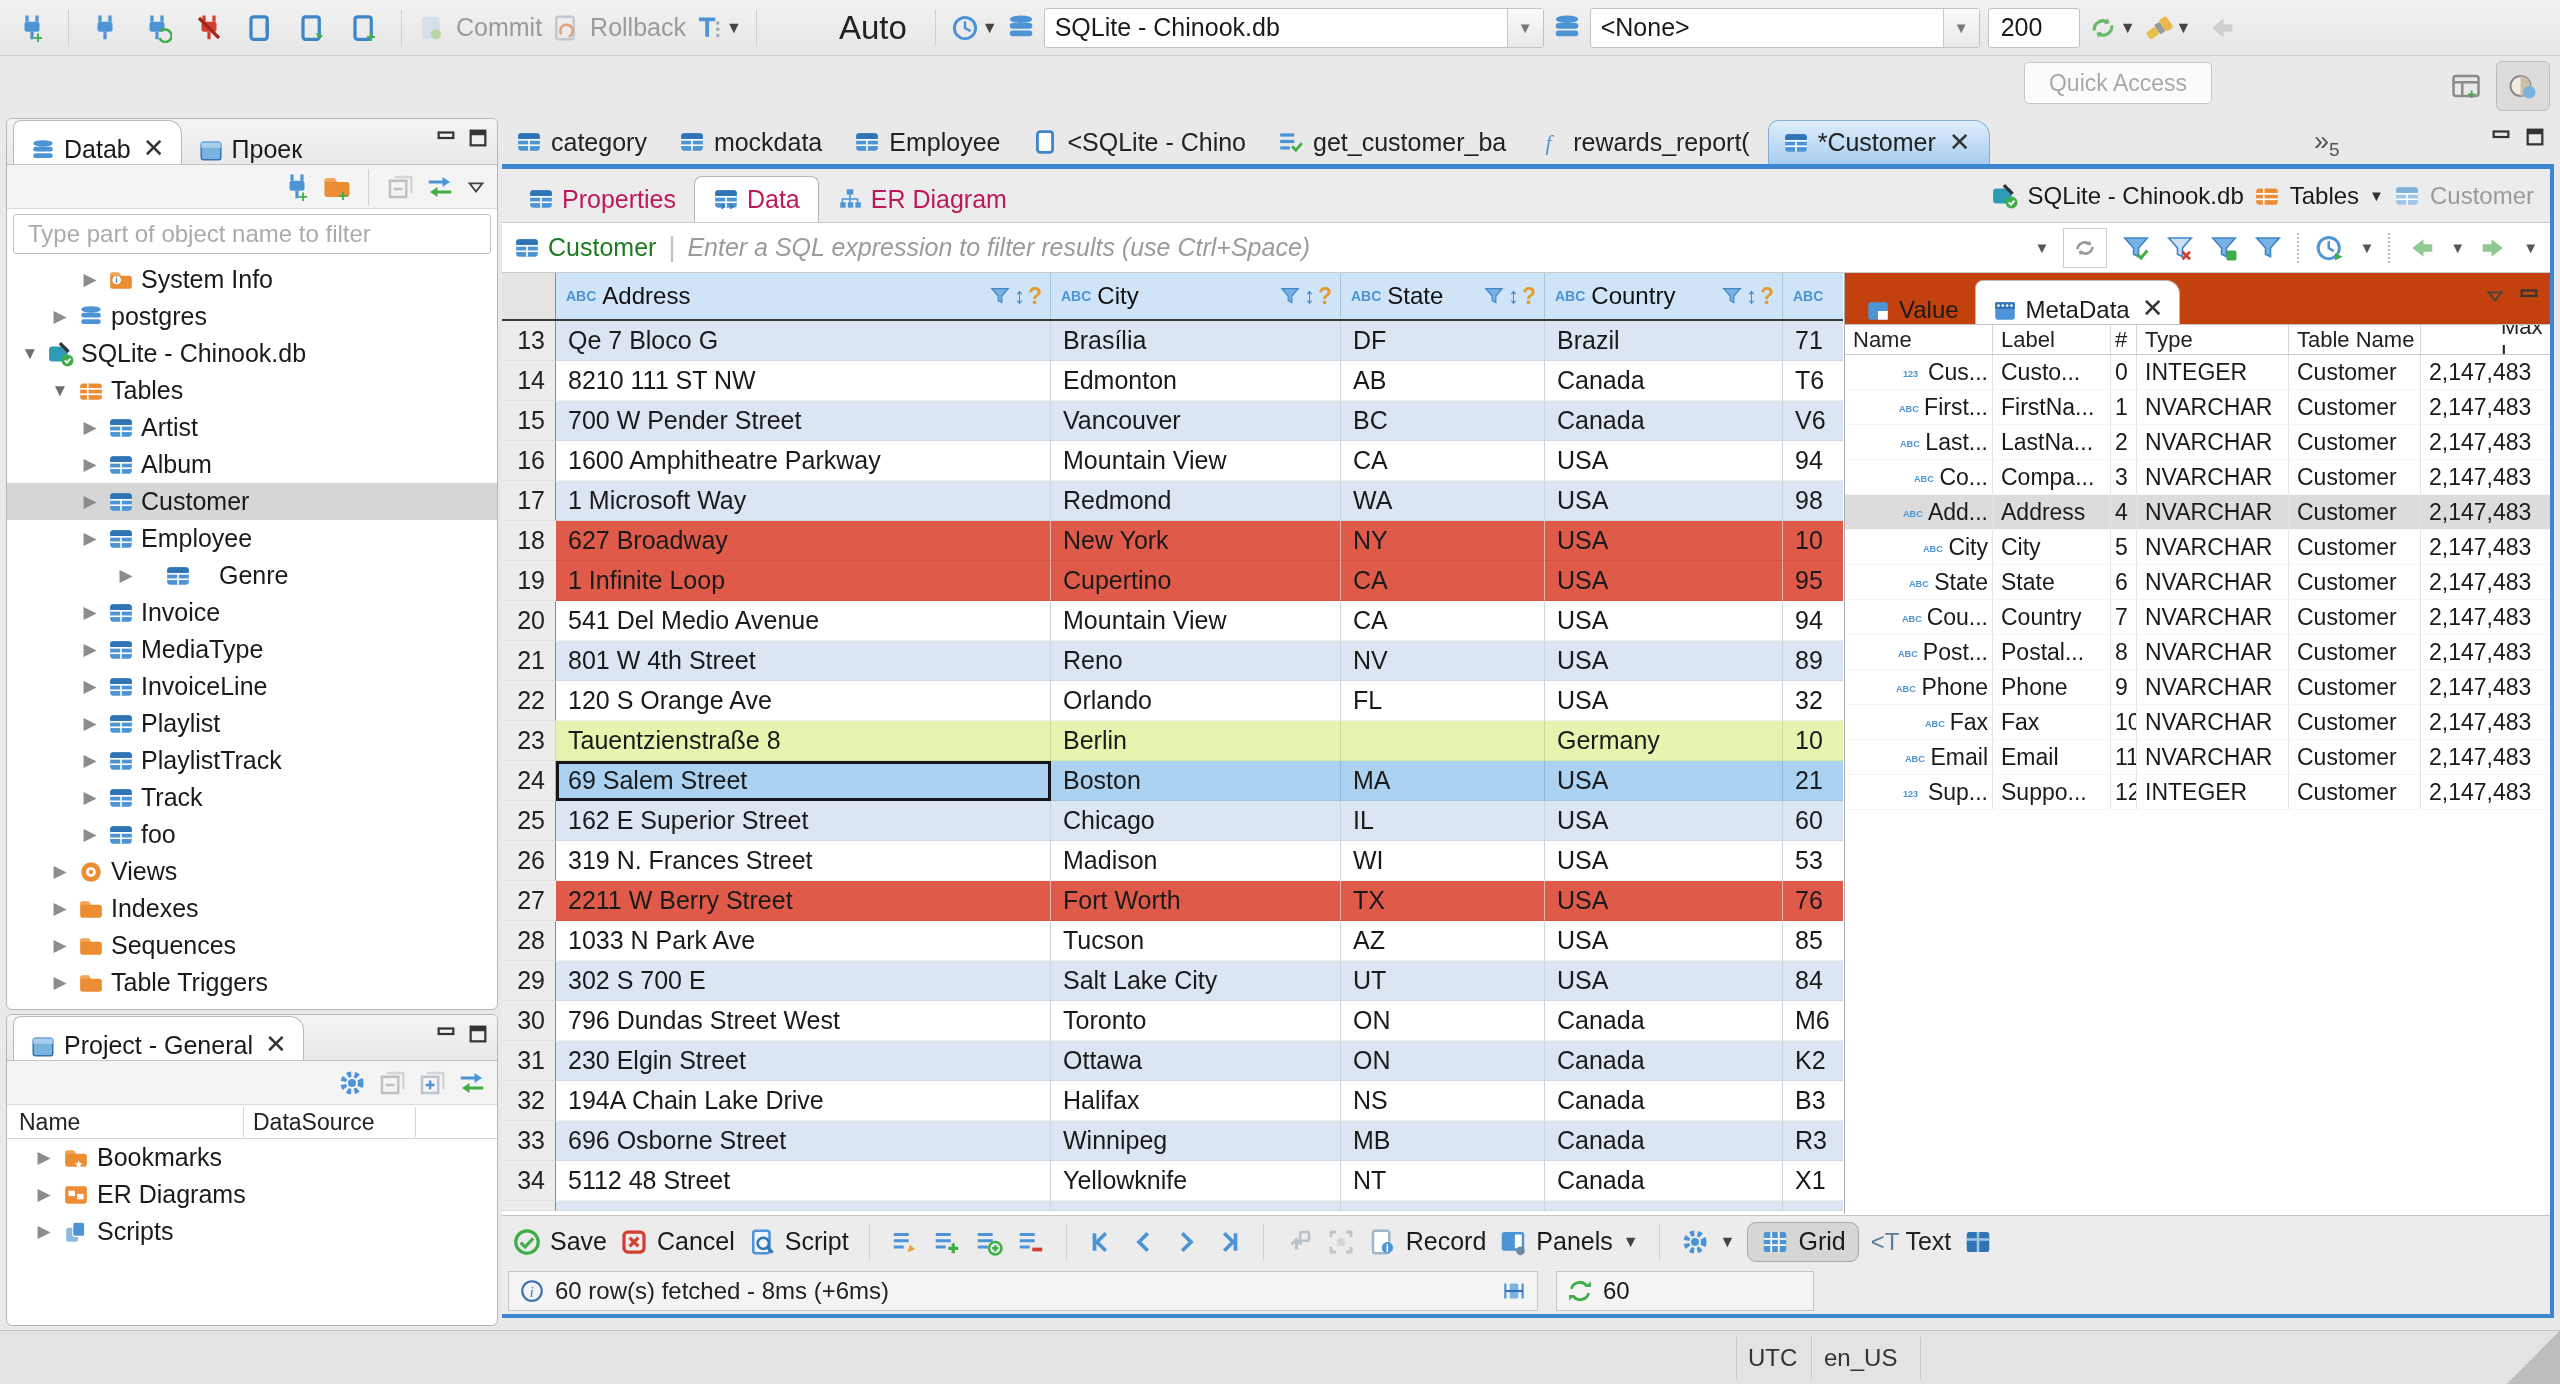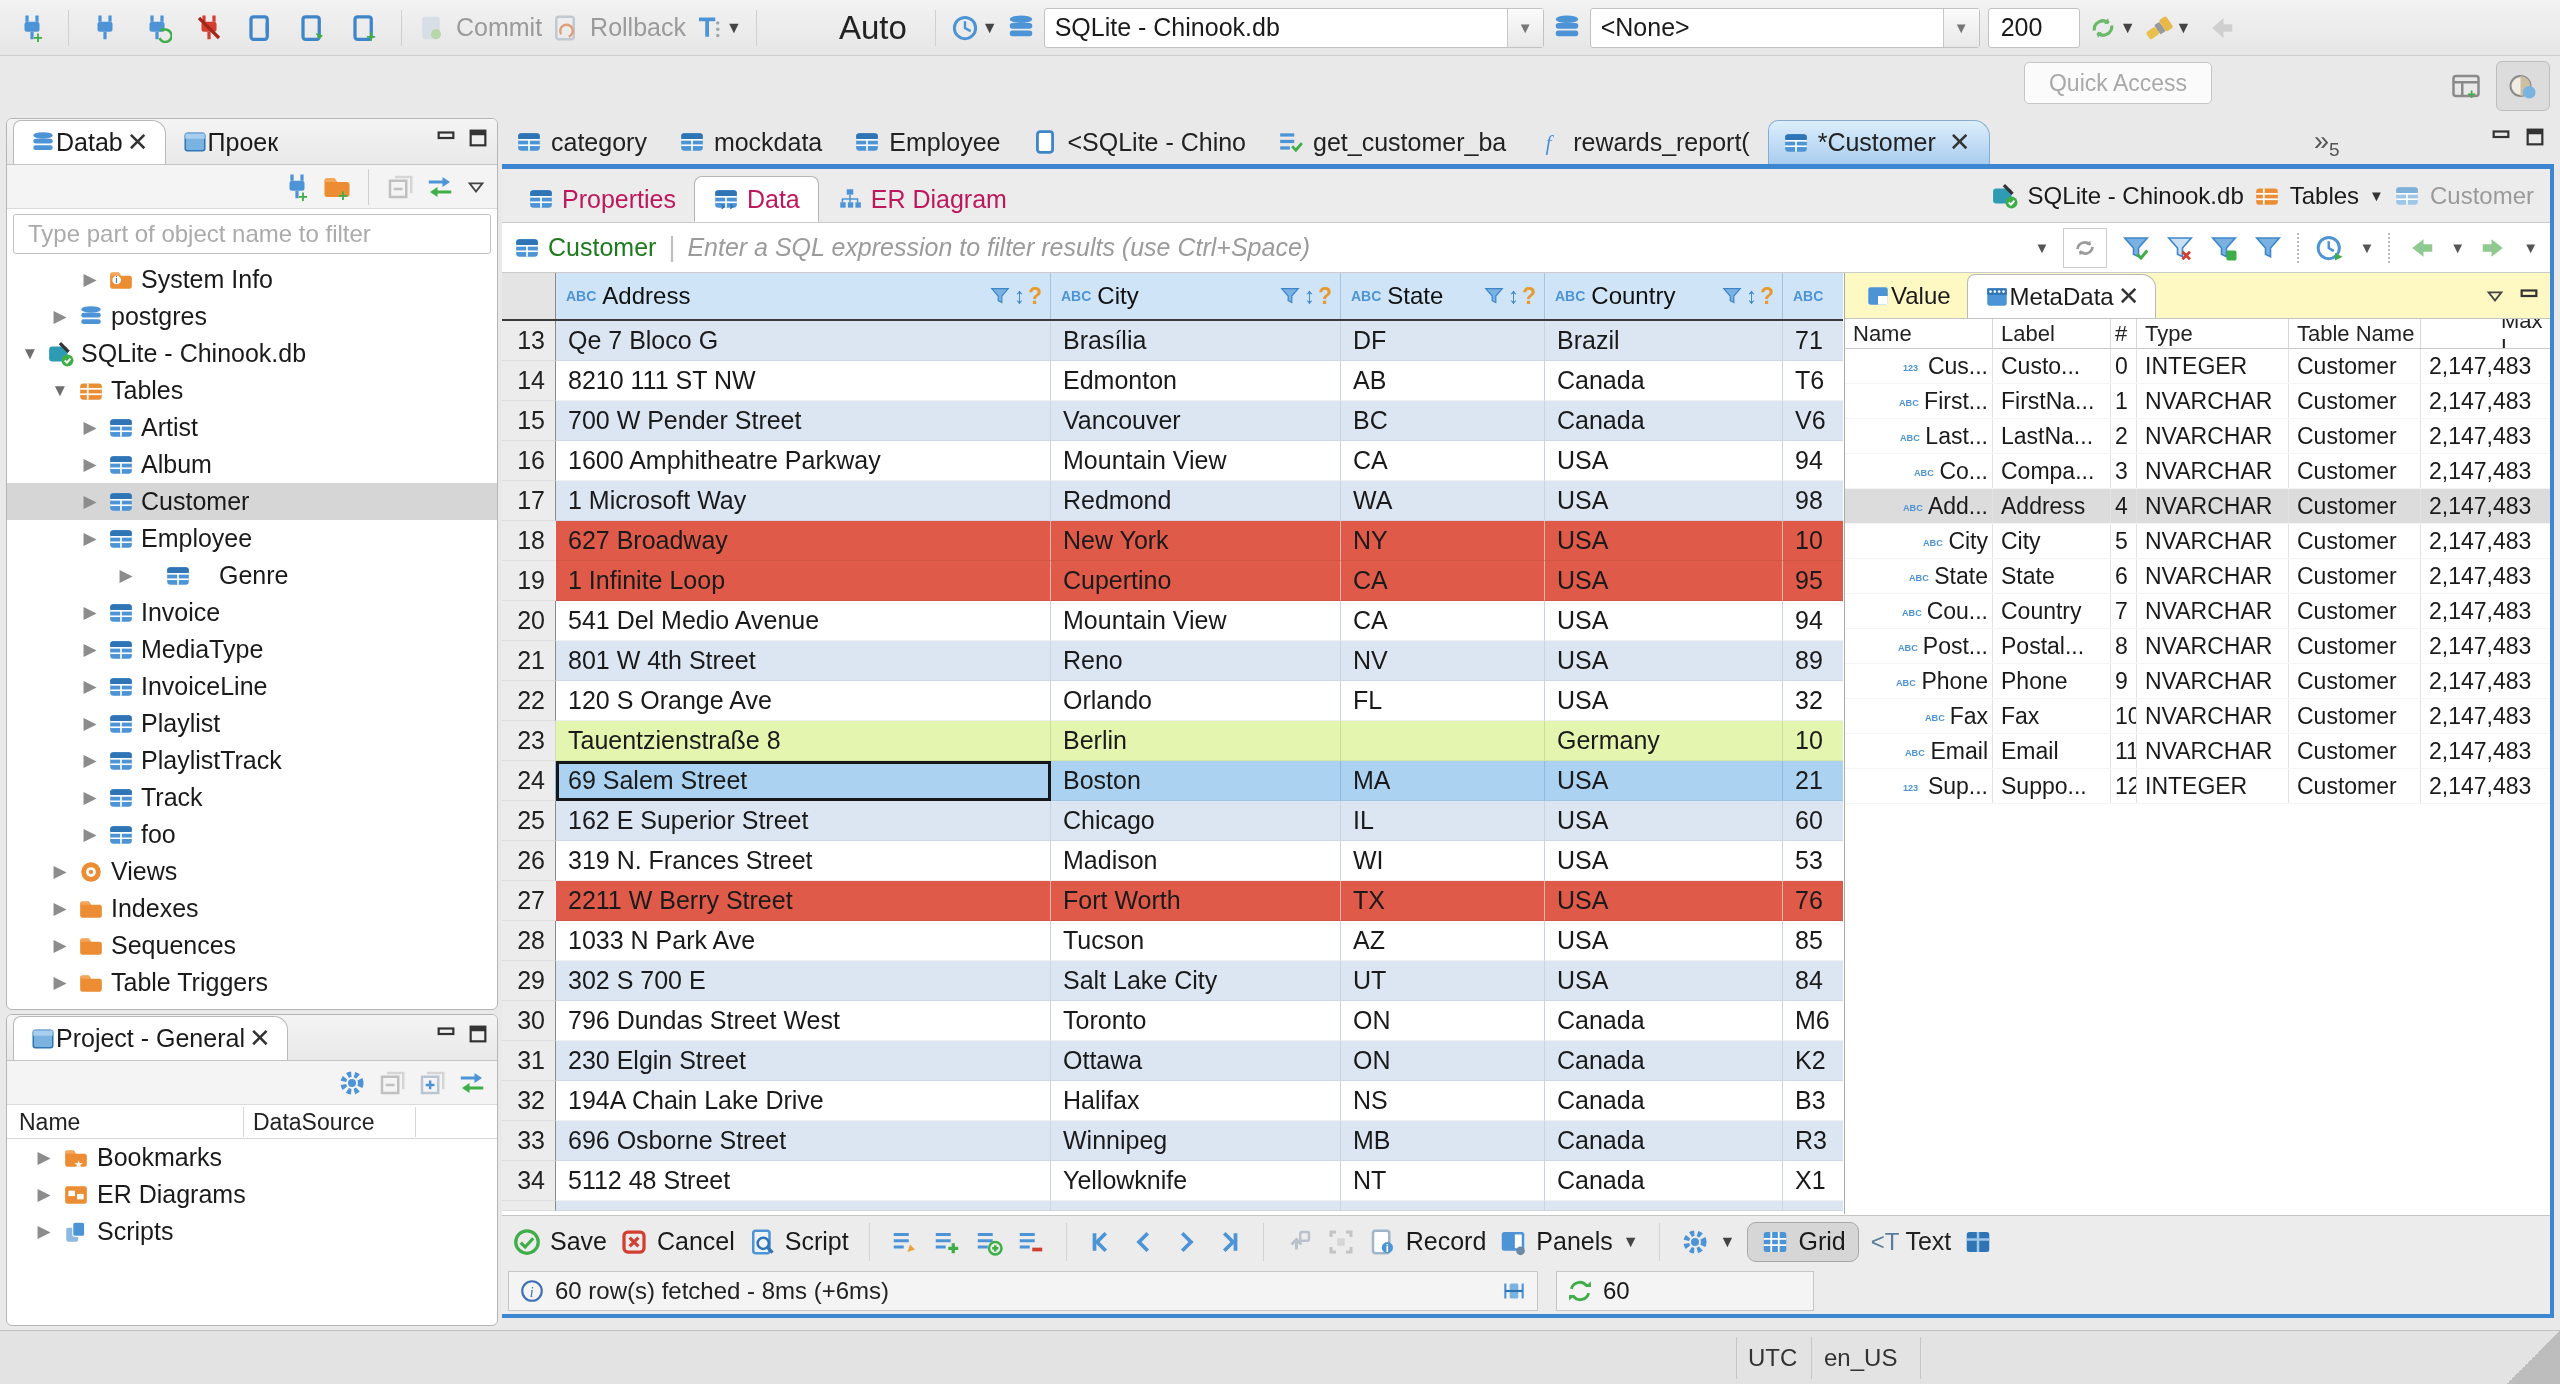--- a/index.html
+++ b/index.html
@@ -29,21 +29,21 @@
     background:#fbfbfb;color:#a9a9a9;font-size:23px;display:flex;align-items:center;justify-content:center;}
   #persp-bar{position:absolute;right:10px;top:0;height:58px;display:flex;align-items:center;gap:8px;}
   #persp-open{width:44px;height:44px;display:flex;align-items:center;justify-content:center;}
   #persp-active{width:54px;height:50px;border:1px solid #bdbdbd;border-radius:6px;background:#dcdcdc;
     display:flex;align-items:center;justify-content:center;}
 
   
   .vpanel{position:absolute;background:#fff;border:1px solid #b5b5b5;border-radius:6px;overflow:hidden;}
   .vtabs{height:46px;background:linear-gradient(#f4f4f4,#e9e9e9);border-bottom:1px solid #c4c4c4;display:flex;align-items:flex-end;
     padding-left:6px;position:relative;}
-  .vtab{display:flex;align-items:center;font-size:25px;height:44px;padding:0 16px;}
+  .vtab{display:flex;align-items:flex-end;gap:8px;font-size:25px;height:44px;padding:0 16px;}
   .vtab.active{background:#fff;border:1px solid #b9b9b9;border-bottom:none;border-radius:8px 14px 0 0;}
   .vclose{font-size:26px;font-weight:bold;color:#333;margin-left:4px;}
   .winbtns{position:absolute;right:8px;top:8px;display:flex;gap:10px;}
   .ptoolbar{height:44px;background:#f4f4f4;border-bottom:1px solid #dadada;display:flex;align-items:center;
     justify-content:flex-end;gap:10px;padding-right:10px;}
 
   
   #filter-input{margin:5px 6px;height:40px;border:1px solid #c2c2c2;border-radius:3px;background:#fff;
     color:#ababab;font-size:24px;display:flex;align-items:center;padding-left:14px;}
   #tree{height:754px;overflow:hidden;padding-top:2px;}
@@ -107,21 +107,21 @@
   .r-zebra .cell{background:#dce6f2;} .r-white .cell{background:#fff;}
   .r-red .cell{background:#e05a4a;border-right-color:rgba(255,255,255,.55);}
   .r-green .cell{background:#e3f5ae;border-right-color:rgba(0,0,0,.10);}
   .r-selected .cell{background:#abd2f0;border-right-color:#8fb8da;}
   .row .c-num{background:#ececec !important;}
   .r-selected .c-addr{outline:3px solid #15171a;outline-offset:-3px;}
   .r-partial{height:10px;overflow:hidden;}
 
   
   #metapanel{position:absolute;left:1342px;top:104px;right:0;height:941px;background:#fff;border-left:1px solid #ababab;}
-  #metatabs{height:46px;background:#fef9c3;border-bottom:1px solid #c4c4c4;display:flex;align-items:flex-end;padding-left:4px;position:relative;}
+  #metatabs{height:52px;background:#c2410c;border-bottom:1px solid #c4c4c4;display:flex;align-items:flex-end;padding-left:4px;position:relative;}
   #metatabs .vtab{font-size:24px;height:44px;}
   #meta-winbtns{position:absolute;right:10px;top:12px;display:flex;gap:12px;align-items:center;}
   #mhead{display:flex;height:30px;align-items:center;font-size:22px;color:#222;border-bottom:1px solid #c9c9c9;}
   #mhead>div{padding-left:8px;border-right:1px solid #d8d8d8;height:100%;display:flex;align-items:center;overflow:hidden;}
   .m-name{width:148px;} .m-label{width:118px;} .m-num{width:26px;padding-left:4px !important;} .m-type{width:152px;}
   .m-table{width:132px;} .m-max{flex:1;border-right:none !important;}
   #mhead .m-max span{margin-left:72px;}
   .mrow{display:flex;height:35px;line-height:34px;font-size:23px;border-bottom:1px solid rgba(0,0,0,.04);}
   .mrow>div{padding-left:8px;border-right:1px solid #e3e3e3;overflow:hidden;white-space:nowrap;}
   .mrow .m-num{padding-left:4px;}

